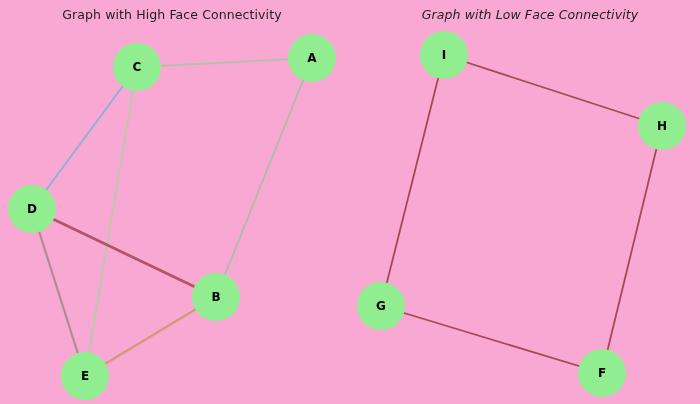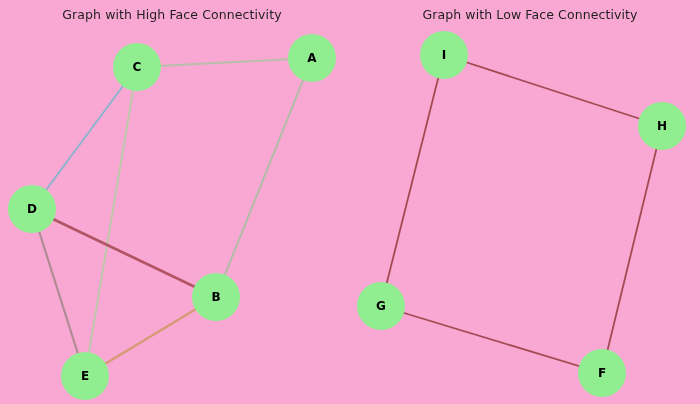--- a/index.html
+++ b/index.html
@@ -33,21 +33,21 @@
     font-family: "DejaVu Sans", "Liberation Sans", sans-serif;
     font-weight: bold;
     font-size: 12px;
   }
 </style>
 </head>
 <body>
 
 <div class="canvas">
   <div class="graph-title" id="title-0" style="left: 172px; top: 7px;">Graph with High Face Connectivity</div>
-  <div class="graph-title" id="title-1" style="left: 530px; top: 7px;">Graph with Low Face Connectivity</div>
+  <div class="graph-title" id="title-1" style="left: 530px; top: 7px; font-style: italic;">Graph with Low Face Connectivity</div>
   <svg id="graph-svg" width="700" height="404" viewBox="0 0 700 404">
       <line x1="137" y1="67" x2="312" y2="58" stroke="#b7bfab" stroke-width="2"></line>
       <line x1="312" y1="58" x2="216" y2="297" stroke="#b0bda6" stroke-width="2"></line>
       <line x1="137" y1="67" x2="32" y2="209" stroke="#8cb4cc" stroke-width="2"></line>
       <line x1="137" y1="67" x2="85" y2="376" stroke="#bdc7a9" stroke-width="2"></line>
       <line x1="32" y1="209" x2="216" y2="297" stroke="#b25666" stroke-width="2.8"></line>
       <line x1="32" y1="209" x2="85" y2="376" stroke="#b18c95" stroke-width="2.2"></line>
       <line x1="85" y1="376" x2="216" y2="297" stroke="#d49a72" stroke-width="2.2"></line>
       <circle cx="312" cy="58" r="24" fill="#90EE90"></circle>
       <text x="312" y="58" text-anchor="middle" dy="0.36em" fill="#000000" class="node-label">A</text>

